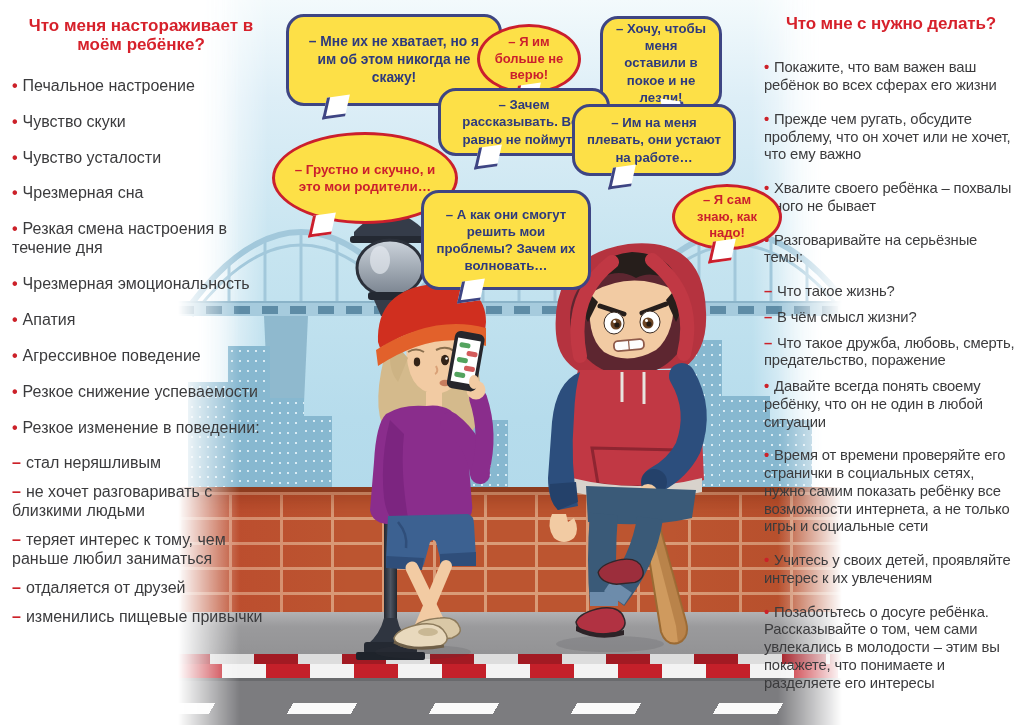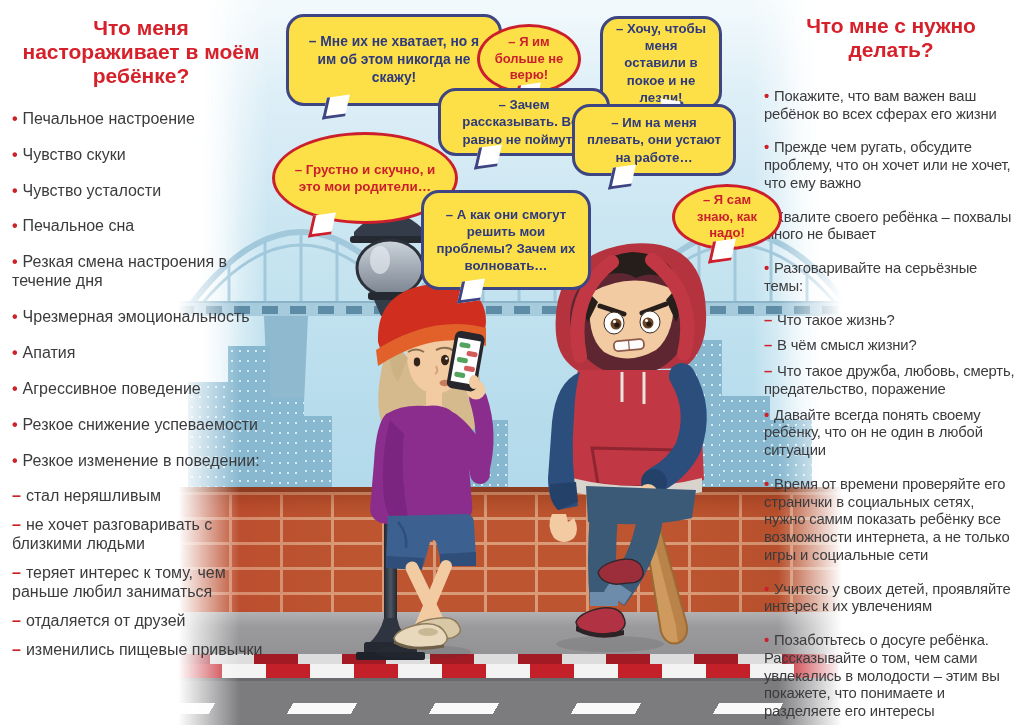--- a/index.html
+++ b/index.html
@@ -3,21 +3,21 @@
 <meta charset="utf-8">
 <style>
   html,body{margin:0;padding:0;background:#fff;}
   .poster{position:relative;width:1024px;height:725px;overflow:hidden;background:#fff;
           font-family:"Liberation Sans",sans-serif;}
 
   
   .col{position:absolute;top:0;color:#3b3b3d;}
   .col-left{left:12px;width:258px;font-size:16px;line-height:1.18;}
   .col-right{left:764px;width:254px;font-size:14.8px;line-height:1.2;letter-spacing:-0.15px;}
-  .col h1{color:#d6212b;font-size:21px;line-height:1.14;text-align:center;margin:16px 0 22px 0;font-weight:700;}
+  .col h1{color:#d6212b;font-size:17px;line-height:1.14;text-align:center;margin:16px 0 22px 0;font-weight:700;}
   .col-right h1{margin:14px 0 26px 0;}
   .item{margin-bottom:17px;}
   .col-right .item{margin-bottom:16px;}
   .item.dash{margin-bottom:10px;}
   .col-right .item.dash{margin-bottom:8px;}
   .mk{color:#cc2129;font-weight:700;margin-right:5px;}
 
   
   .scene{position:absolute;left:178px;top:0;width:664px;height:725px;
     -webkit-mask-image:linear-gradient(90deg,transparent 0,#000 62px,#000 600px,transparent 664px);
@@ -242,21 +242,21 @@
       <path d="M96,392 Q92,380 74,382 Q52,386 48,396 Q50,407 68,409 L88,407 Q100,402 96,392 Z" fill="#b13242" stroke="#32262a" stroke-width="1.5"></path>
       <path d="M48,400 Q70,412 96,404 L96,409 Q70,416 48,405 Z" fill="#2c2327"></path>
     </svg>
   </div>
 
   <div class="col col-left">
     <h1>Что меня настораживает в моём ребёнке?</h1>
     <div class="item"><span class="mk">•</span><span>Печальное настроение</span></div>
     <div class="item"><span class="mk">•</span><span>Чувство скуки</span></div>
     <div class="item"><span class="mk">•</span><span>Чувство усталости</span></div>
-    <div class="item"><span class="mk">•</span><span>Печальное сна</span></div>
+    <div class="item"><span class="mk">•</span><span>Чрезмерная сна</span></div>
     <div class="item"><span class="mk">•</span><span>Резкая смена настроения в течение дня</span></div>
     <div class="item"><span class="mk">•</span><span>Чрезмерная эмоциональность</span></div>
     <div class="item"><span class="mk">•</span><span>Апатия</span></div>
     <div class="item"><span class="mk">•</span><span>Агрессивное поведение</span></div>
     <div class="item"><span class="mk">•</span><span>Резкое снижение успеваемости</span></div>
     <div class="item"><span class="mk">•</span><span>Резкое изменение в поведении:</span></div>
     <div class="item dash"><span class="mk">–</span><span>стал неряшливым</span></div>
     <div class="item dash"><span class="mk">–</span><span>не хочет разговаривать с близкими людьми</span></div>
     <div class="item dash"><span class="mk">–</span><span>теряет интерес к тому, чем раньше любил заниматься</span></div>
     <div class="item dash"><span class="mk">–</span><span>отдаляется от друзей</span></div>

